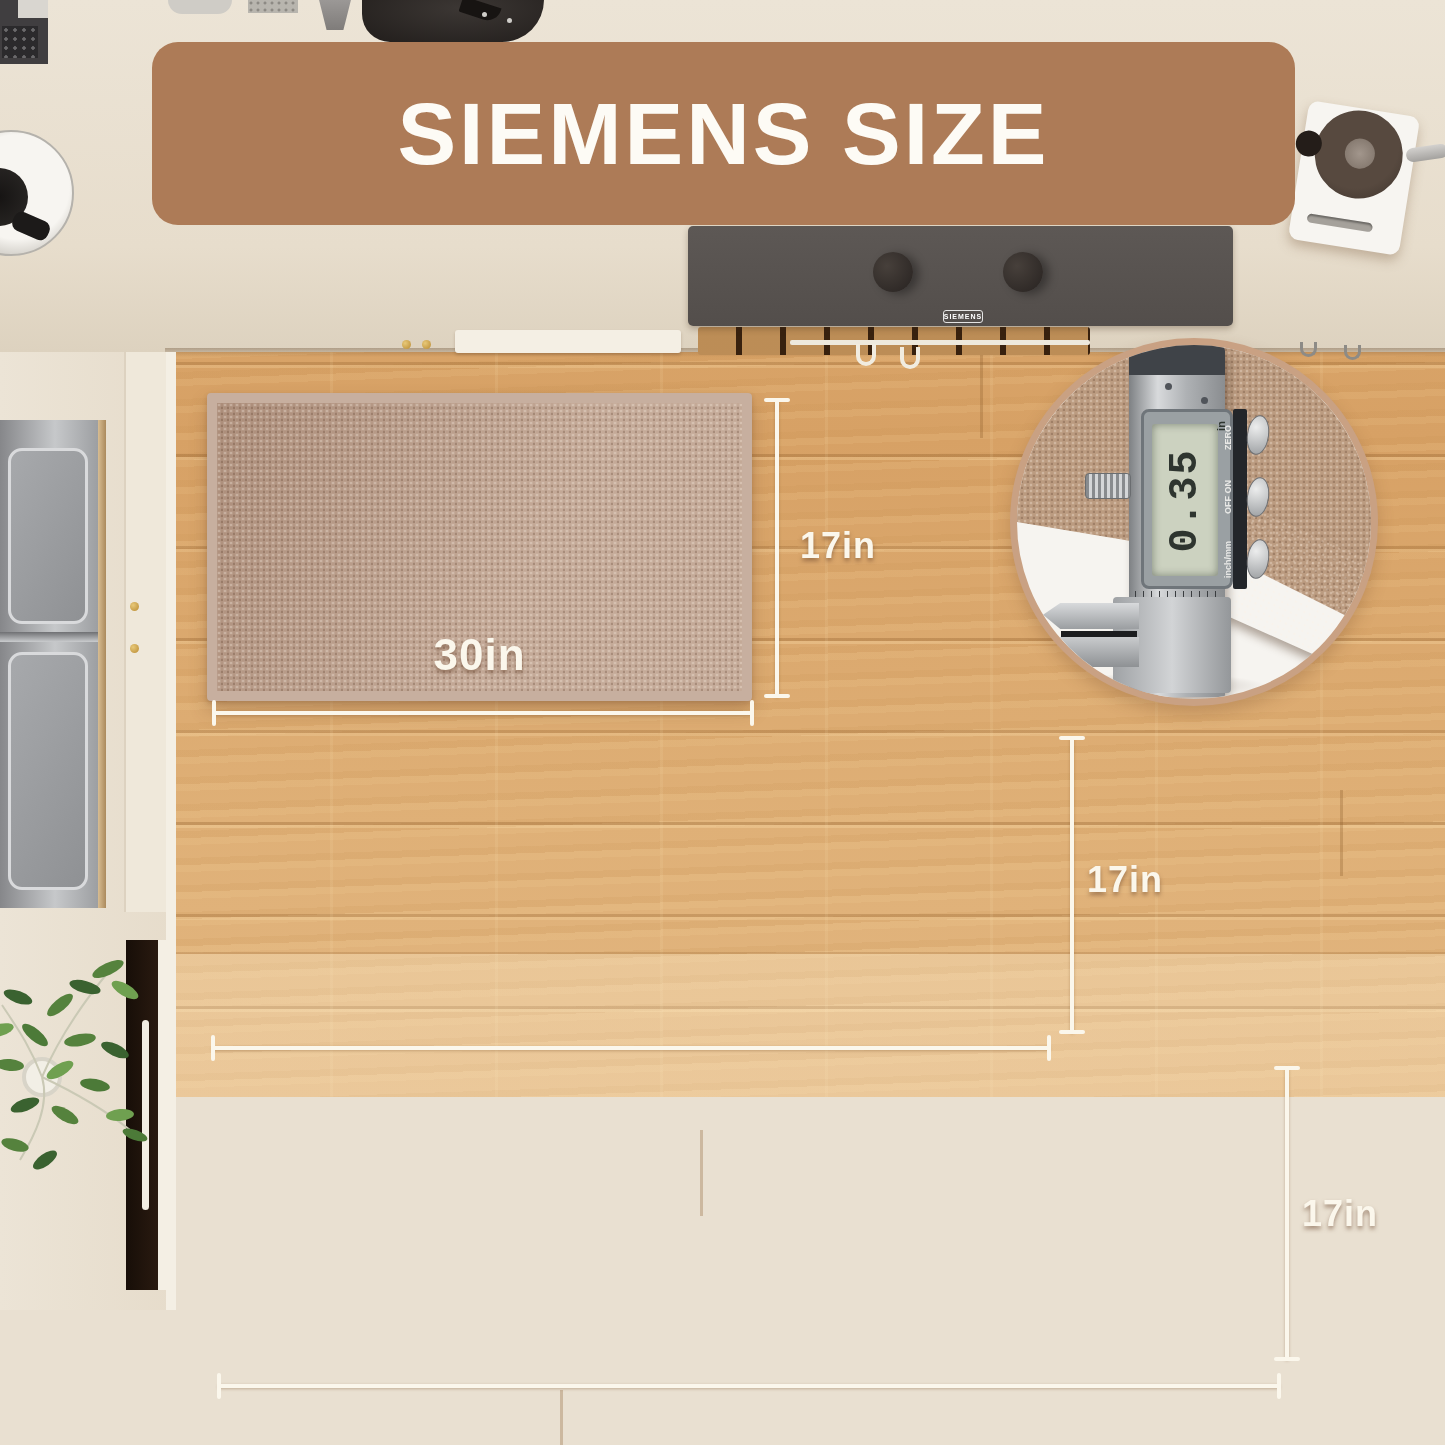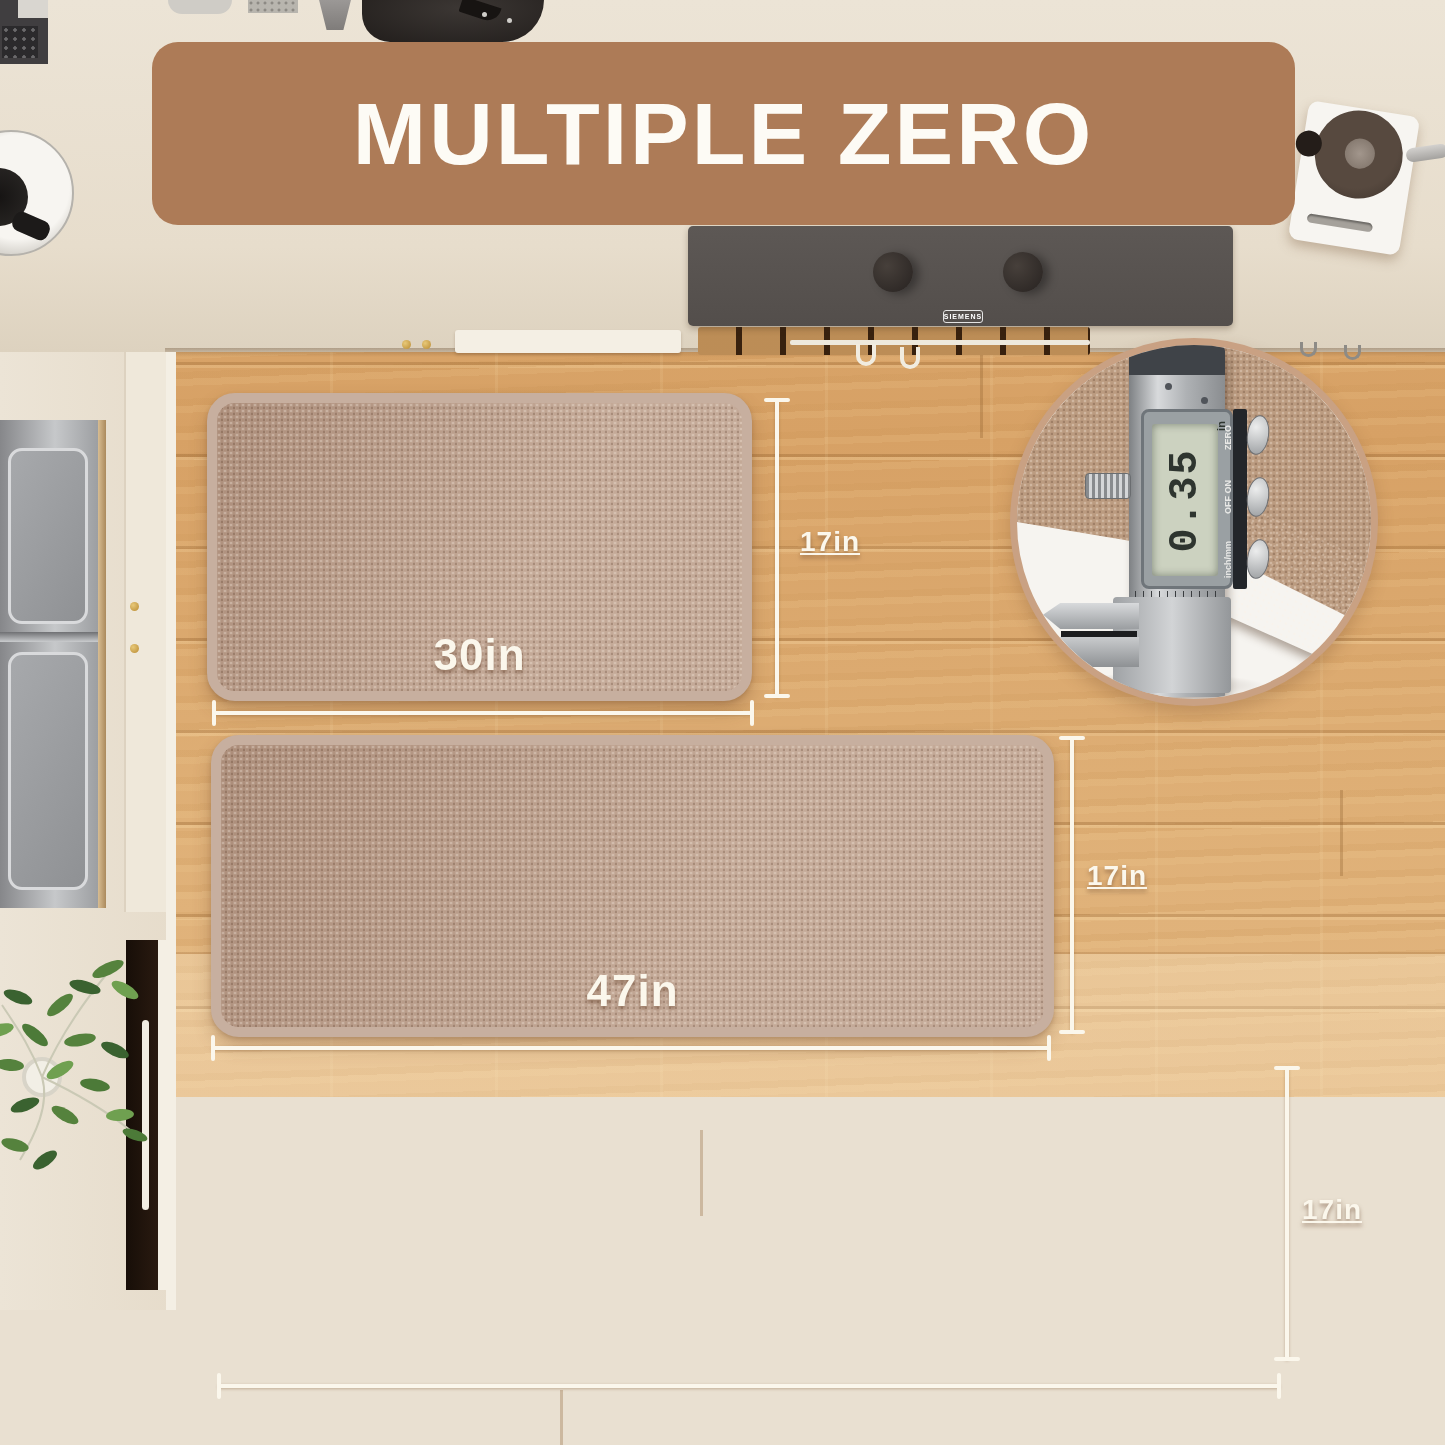--- a/index.html
+++ b/index.html
@@ -89,26 +89,26 @@
   .dark-cabinet .handle{left:16px;top:80px;width:7px;height:190px;background:#f1ede3;border-radius:4px;}
   .dark-trim{left:158px;top:940px;width:12px;height:350px;background:#f4efe4;}
 
   
   .weave{background-color:#b99c89;background-image:
       radial-gradient(circle at 2px 2px, rgba(255,246,236,.30) 1.1px, transparent 1.7px),
       radial-gradient(circle at 5px 5px, rgba(88,58,40,.26) 1.1px, transparent 1.7px),
       repeating-linear-gradient(90deg, rgba(255,255,255,.05) 0 1px, transparent 1px 3px),
       linear-gradient(115deg, rgba(118,80,58,.20), rgba(255,240,226,.16) 60%);
     background-size:6px 6px,6px 6px,auto,100% 100%;}
-  .mat{border:10px solid #c7af9f;border-radius:28px;
+  .mat{border:10px solid #c7af9f;border-radius:4px;
      box-shadow:0 10px 18px rgba(110,70,40,.30), 0 2px 4px rgba(110,70,40,.25);}
   .size-lbl{position:absolute;color:#fbf7ec;font-weight:bold;font-size:44px;letter-spacing:1px;
      text-shadow:0 3px 4px rgba(105,70,45,.55);line-height:1;}
   .w-lbl{left:50%;transform:translateX(-50%);bottom:14px;}
-  .h-lbl{font-size:28px;text-decoration:underline;}
+  .h-lbl{font-size:36px;}
 
   
   .dim{background:#fbf7ec;box-shadow:0 1px 3px rgba(120,80,40,.35);border-radius:2px;}
   .dim-h{height:4px;}
   .dim-h::before,.dim-h::after{content:"";position:absolute;top:-11px;width:4px;height:26px;background:#fbf7ec;border-radius:2px;}
   .dim-h::before{left:-1px;} .dim-h::after{right:-1px;}
   .dim-v{width:4px;}
   .dim-v::before,.dim-v::after{content:"";position:absolute;left:-11px;width:26px;height:4px;background:#fbf7ec;border-radius:2px;}
   .dim-v::before{top:-1px;} .dim-v::after{bottom:-1px;}
 
@@ -206,21 +206,21 @@
 
   <div class="airfryer">
     <div class="pot"></div>
     <div class="pot-knob"></div>
     <div class="spout"></div>
     <div class="slot"></div>
   </div>
   <div class="af-handle"></div>
 
   <div class="banner">
-    <div class="banner-title">MULTIPLE ZERO</div>
+    <div class="banner-title">SIEMENS SIZE</div>
   </div>
 
   <div class="left-wall"></div>
   <div class="oven">
     <div class="panel" style="top:28px;height:176px;"></div>
     <div class="panel" style="top:232px;height:238px;"></div>
     <div class="divider"></div>
   </div>
   <div class="gold-trim"></div>
   <div class="cab-door"></div>
@@ -258,23 +258,20 @@
       <ellipse cx="130" cy="170" rx="14" ry="6" fill="#6fa050" transform="rotate(-5 130 170)"></ellipse>
       <ellipse cx="25" cy="200" rx="14" ry="6" fill="#55823d" transform="rotate(15 25 200)"></ellipse>
       <ellipse cx="55" cy="215" rx="14" ry="6" fill="#3a6230" transform="rotate(-35 55 215)"></ellipse>
       <ellipse cx="145" cy="190" rx="13" ry="5" fill="#4c7a38" transform="rotate(20 145 190)"></ellipse>
     </g>
   </svg>
 
   <div class="mat weave" style="left:207px;top:393px;width:545px;height:308px;">
     <div class="size-lbl w-lbl">30in</div>
   </div>
-  <div class="mat weave" style="left:211px;top:735px;width:843px;height:302px;">
-    <div class="size-lbl w-lbl">47in</div>
-  </div>
 
   <div class="dim dim-h" style="left:213px;top:711px;width:540px;"></div>
   <div class="dim dim-v" style="left:775px;top:399px;height:298px;"></div>
   <div class="size-lbl h-lbl" style="left:800px;top:528px;">17in</div>
 
   <div class="dim dim-h" style="left:212px;top:1046px;width:838px;"></div>
   <div class="dim dim-v" style="left:1070px;top:737px;height:296px;"></div>
   <div class="size-lbl h-lbl" style="left:1087px;top:862px;">17in</div>
 
   <div class="dim dim-h" style="left:218px;top:1384px;width:1062px;"></div>

